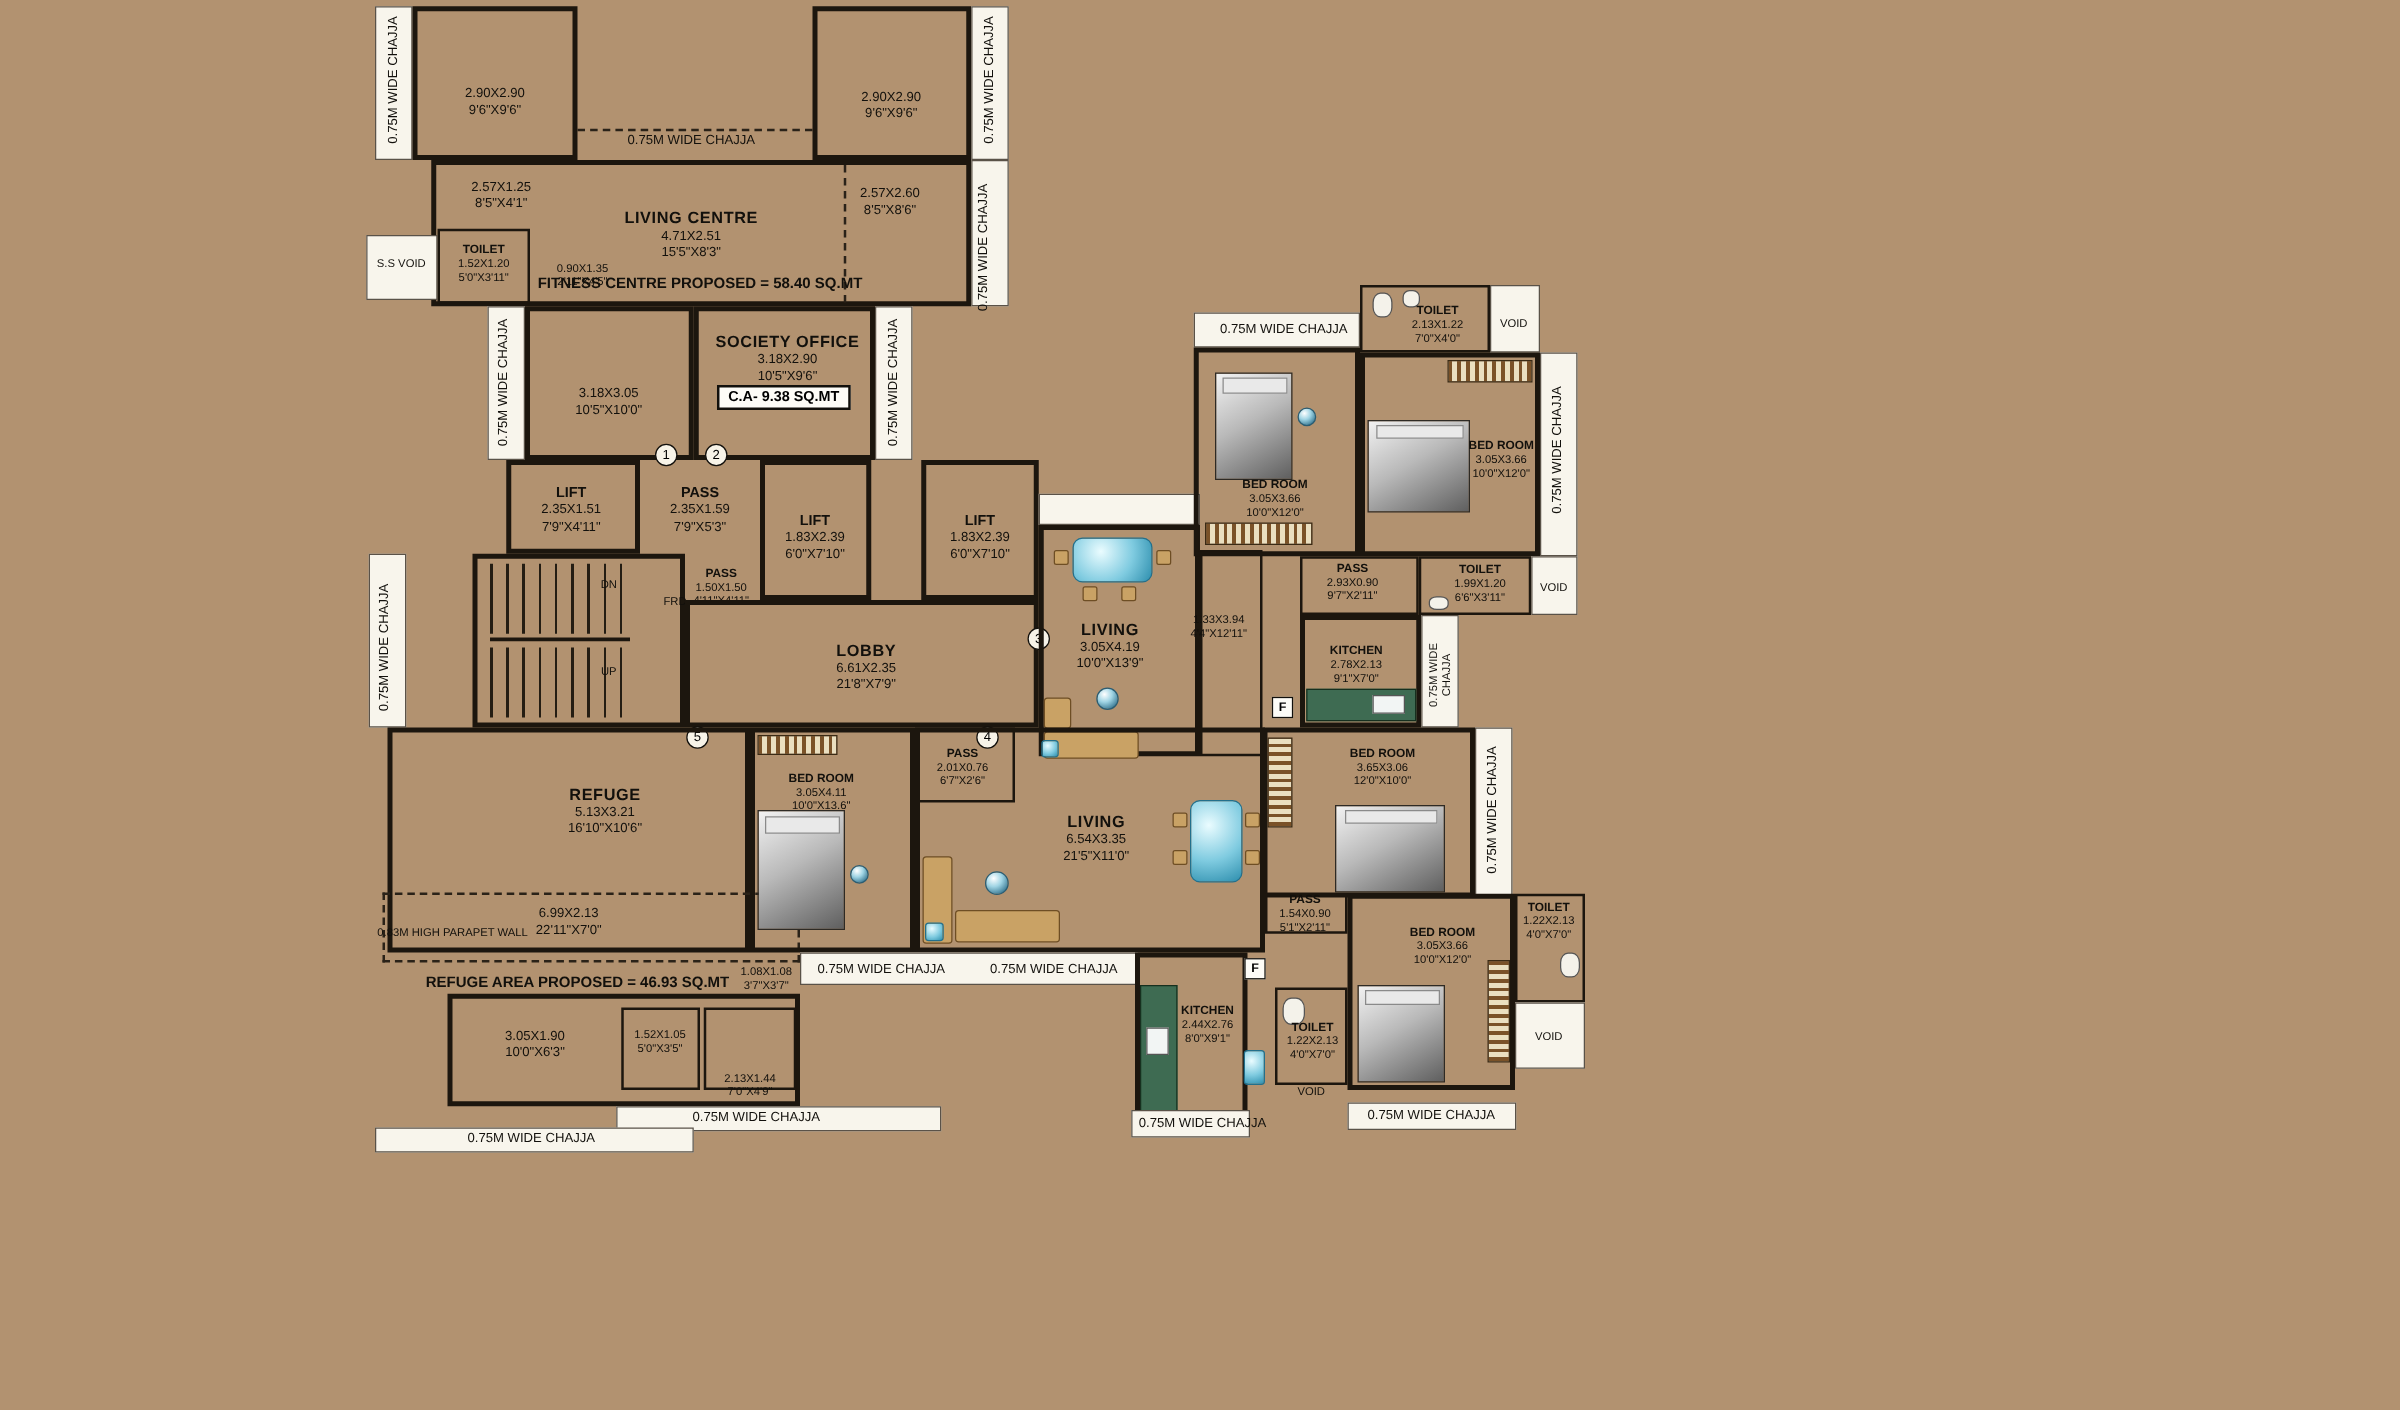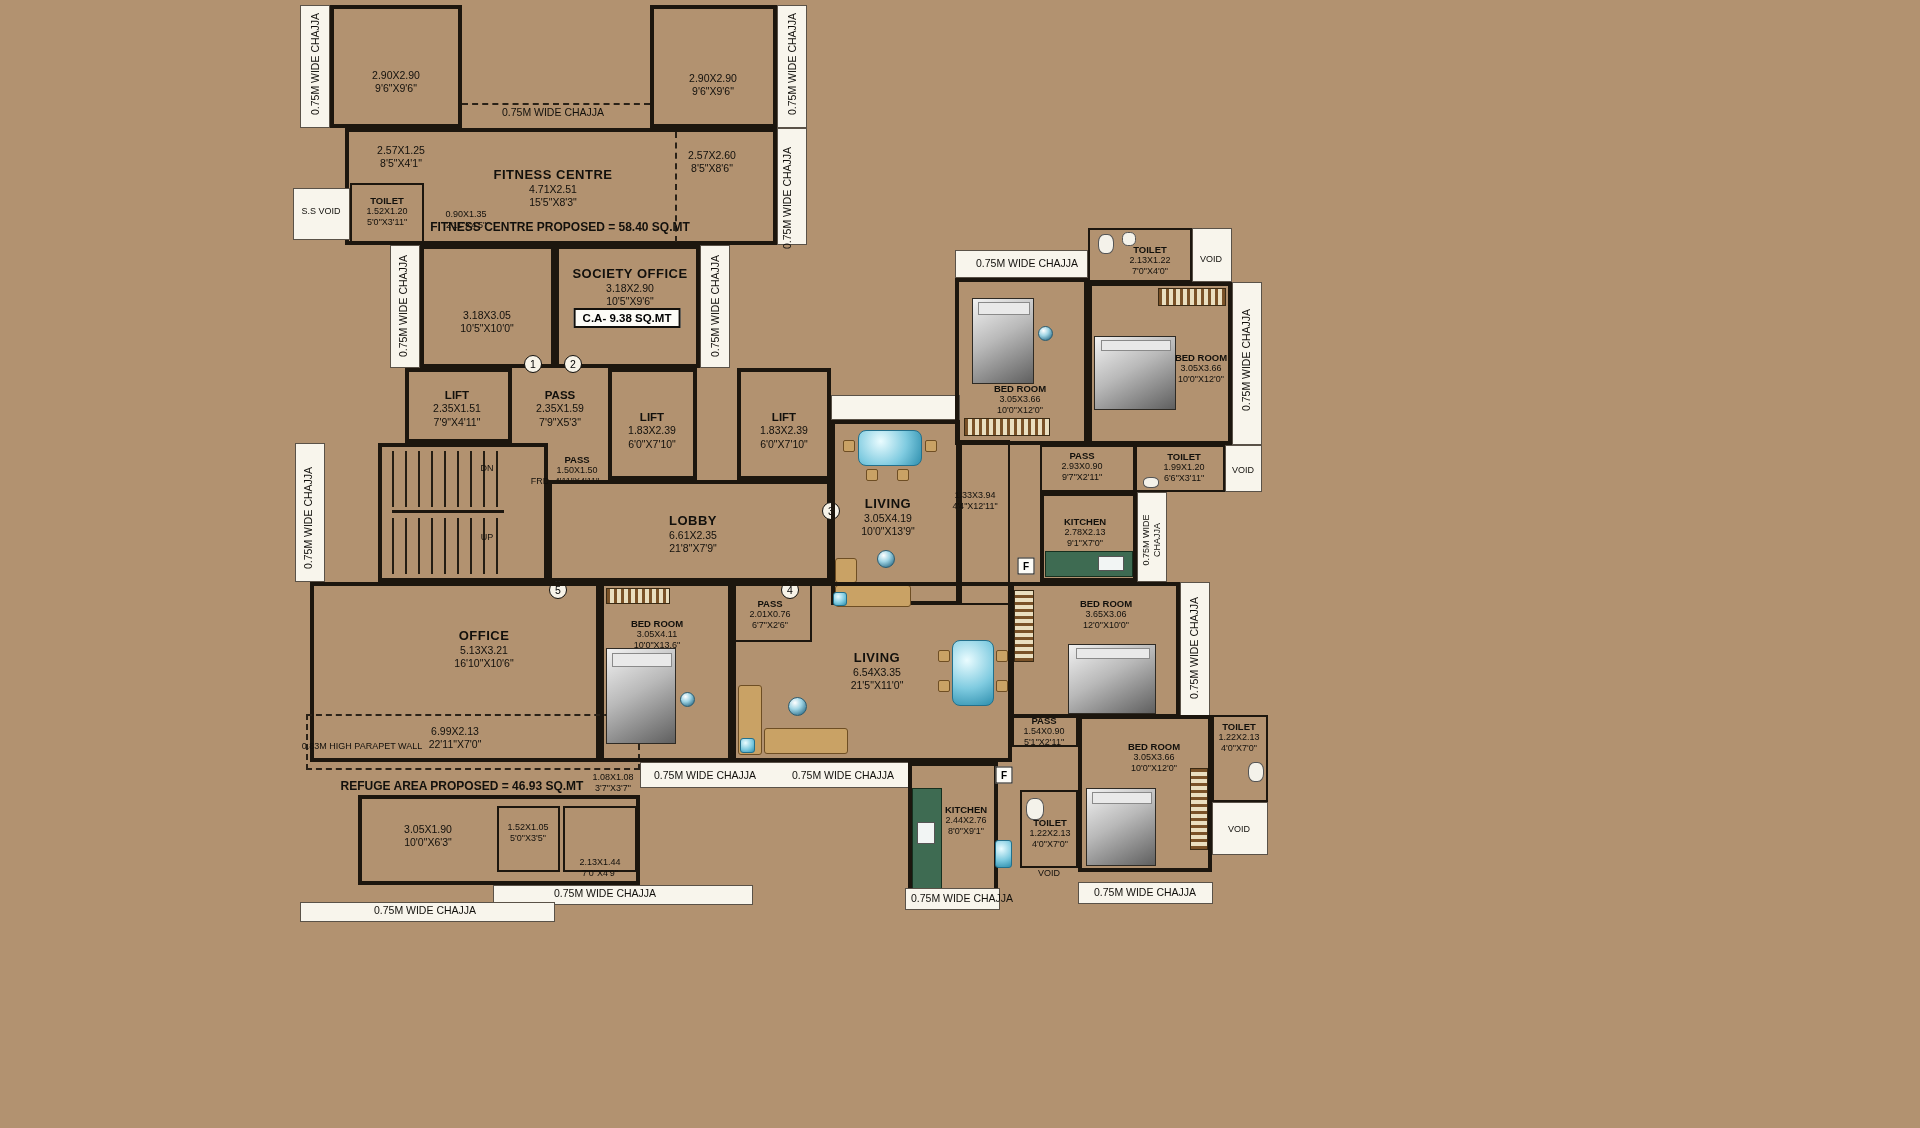--- a/index.html
+++ b/index.html
@@ -62,21 +62,21 @@
   <div class="ws" style="left:777px;top:5px;width:30px;height:123px"></div>
   <div class="vlbl" style="left:792px;top:64px">0.75M WIDE CHAJJA</div>
 
   <div class="r" style="left:345px;top:128px;width:432px;height:117px"></div>
   <div class="dashv" style="left:675px;top:132px;height:110px"></div>
   <div class="lbl" style="left:401px;top:157px">
     <div>2.57X1.25</div>
     <div>8'5"X4'1"</div>
   </div>
   <div class="lbl big" style="left:553px;top:188px">
-    <div class="nm">FITNESS CENTRE</div>
+    <div class="nm">LIVING CENTRE</div>
     <div>4.71X2.51</div>
     <div>15'5"X8'3"</div>
   </div>
   <div class="lbl" style="left:712px;top:162px">
     <div>2.57X2.60</div>
     <div>8'5"X8'6"</div>
   </div>
   <div class="ws" style="left:293px;top:188px;width:57px;height:52px"></div>
   <div class="lbl s9" style="left:321px;top:211px">S.S  VOID</div>
   <div class="r2" style="left:350px;top:183px;width:74px;height:60px"></div>
@@ -252,21 +252,21 @@
     <div class="nm">BED ROOM</div>
     <div>3.65X3.06</div>
     <div>12'0"X10'0"</div>
   </div>
   <div class="bed" style="left:1068px;top:644px;width:88px;height:70px"></div>
   <div class="ws" style="left:1180px;top:582px;width:30px;height:136px"></div>
   <div class="vlbl" style="left:1194px;top:648px">0.75M WIDE CHAJJA</div>
 
   <div class="r" style="left:310px;top:582px;width:290px;height:180px"></div>
   <div class="lbl big" style="left:484px;top:649px">
-    <div class="nm">OFFICE</div>
+    <div class="nm">REFUGE</div>
     <div>5.13X3.21</div>
     <div>16'10"X10'6"</div>
   </div>
   <div class="dashr" style="left:306px;top:714px;width:334px;height:56px"></div>
   <div class="lbl" style="left:455px;top:738px">
     <div>6.99X2.13</div>
     <div>22'11"X7'0"</div>
   </div>
   <div class="lbl s9" style="left:362px;top:746px">0.83M HIGH PARAPET WALL</div>
   <div class="lbl bold12" style="left:462px;top:786px">REFUGE AREA PROPOSED  = 46.93 SQ.MT</div>

